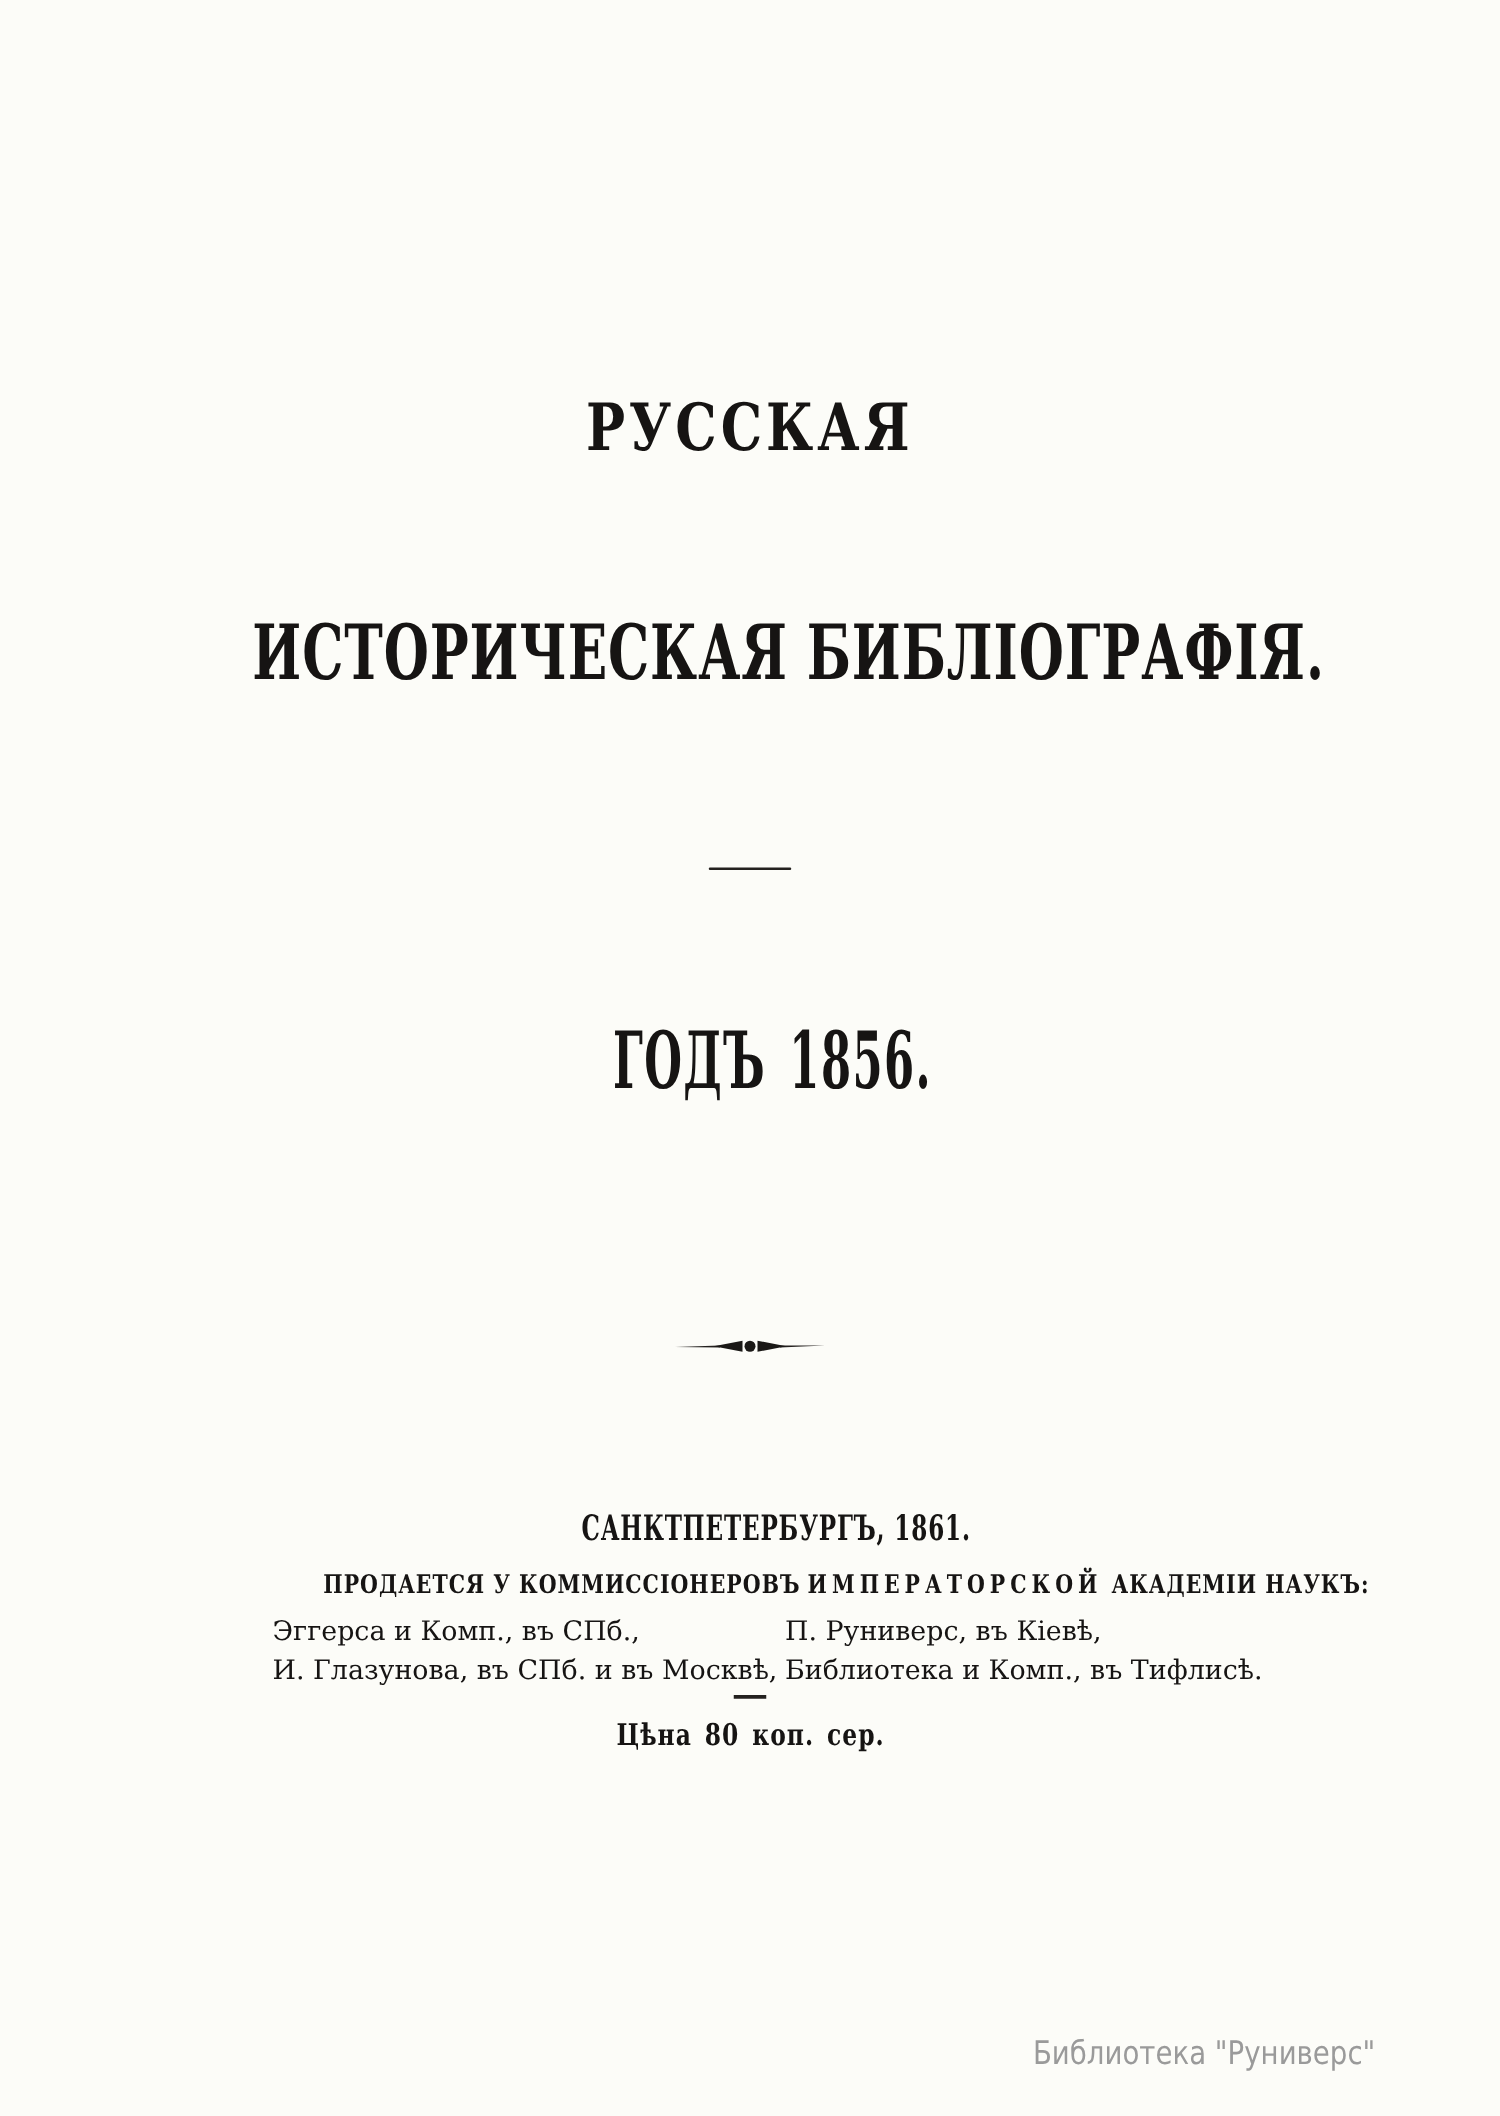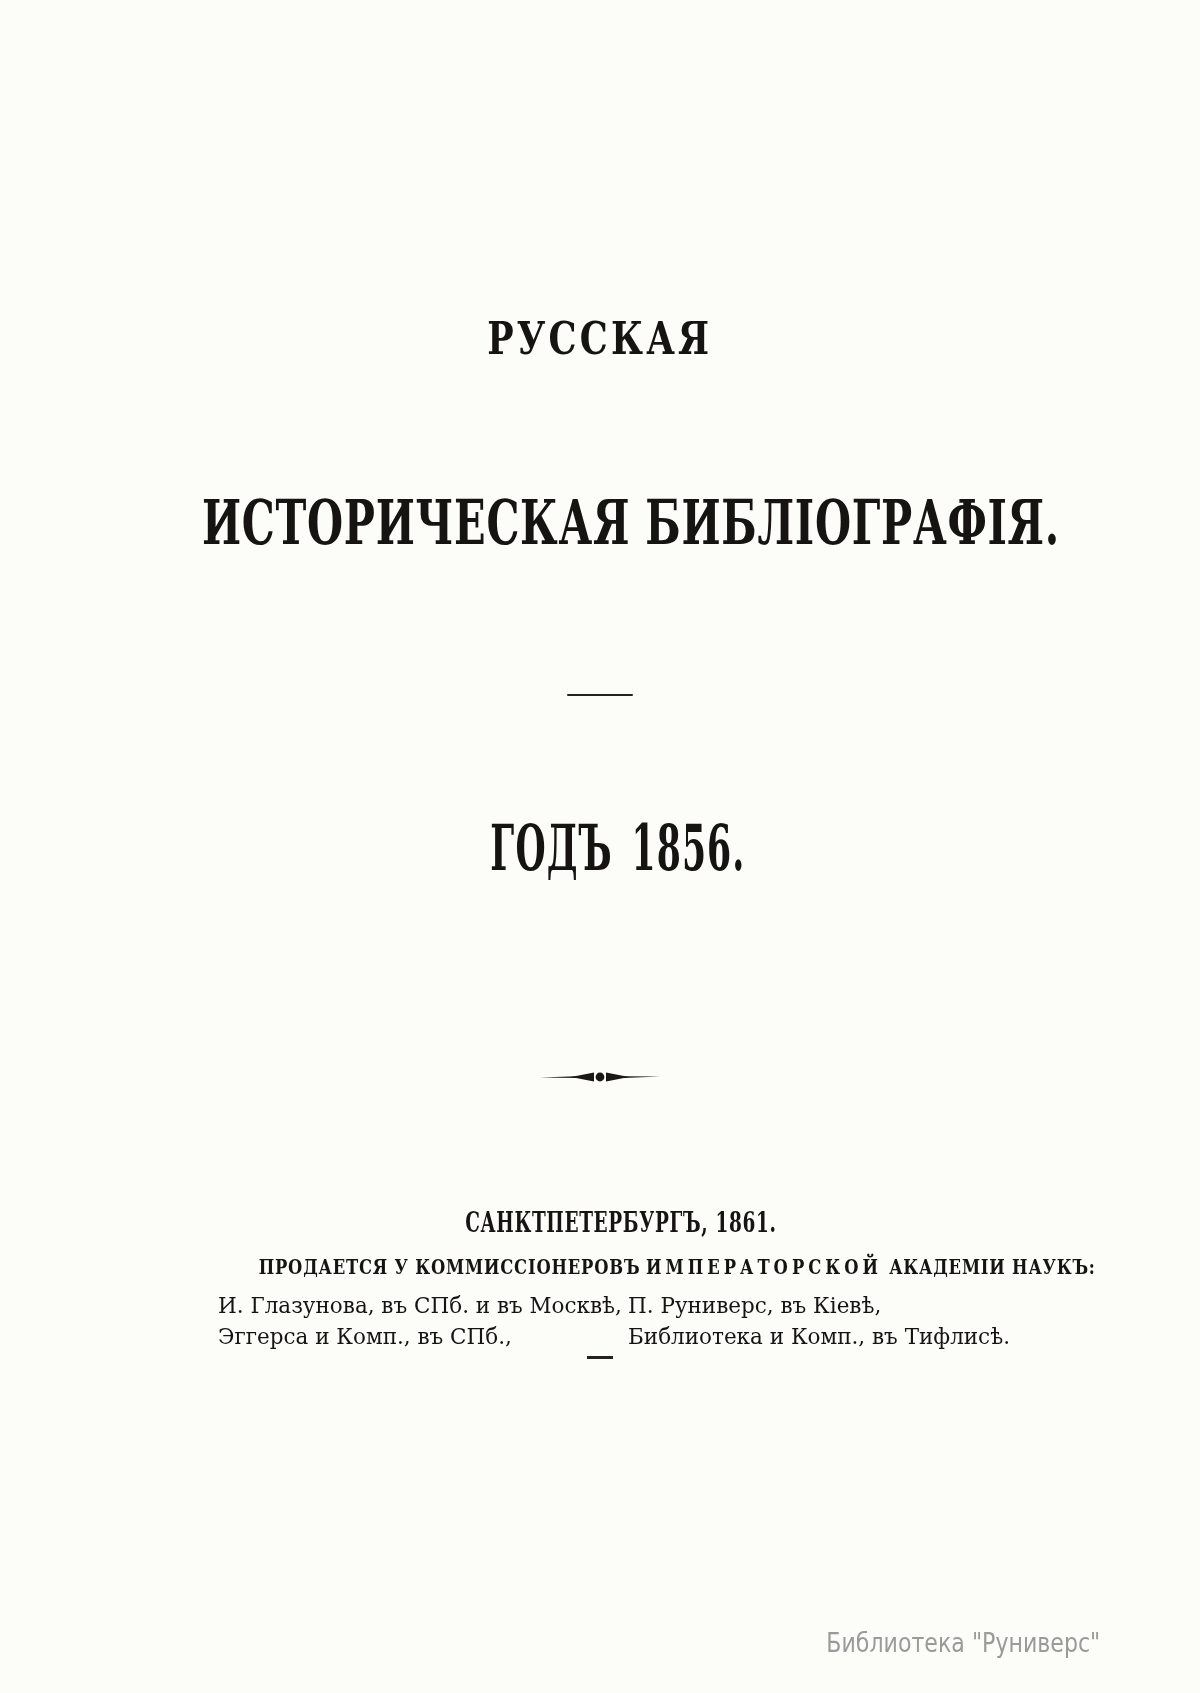--- a/index.html
+++ b/index.html
@@ -23,21 +23,21 @@
     right: 0;
     text-align: center;
     line-height: 1;
     white-space: nowrap;
   }
   .squeeze {
     display: inline-block;
     transform-origin: center center;
   }
 
-  .title-line1 { top: 317px; font-size: 44px; font-weight: bold; }
+  .title-line1 { top: 317px; font-size: 52px; font-weight: bold; }
   .title-line1 .squeeze { transform: scaleX(0.80); letter-spacing: 4px; }
 
   .title-line2 { top: 492px; font-size: 61px; font-weight: bold; }
   .title-line2 .squeeze { transform: scaleX(0.68); letter-spacing: 1px; }
 
   .rule-main {
     position: absolute;
     top: 694px;
     left: 567px;
     width: 66px;
@@ -128,27 +128,30 @@
   <div class="centered-line city-line">
     <span class="squeeze">САНКТПЕТЕРБУРГЪ, 1861.</span>
   </div>
 
   <div class="centered-line sellers-header">
     <span class="squeeze"><span>ПРОДАЕТСЯ У КОММИССІОНЕРОВЪ</span><span class="spaced-word">ИМПЕРАТОРСКОЙ</span><span class="header-part3">АКАДЕМІИ НАУКЪ:</span></span>
   </div>
 
   <div class="sellers-columns">
     <div class="sellers-col-left">
+      <div>Эггерса и Комп., въ СПб.,</div>
       <div>И. Глазунова, въ СПб. и въ Москвѣ,</div>
-      <div>Эггерса и Комп., въ СПб.,</div>
     </div>
     <div class="sellers-col-right">
       <div>П. Руниверс, въ Кіевѣ,</div>
       <div>Библиотека и Комп., въ Тифлисѣ.</div>
     </div>
   </div>
 
   <div class="dash-divider"></div>
 
+  <div class="centered-line price-line">
+    <span class="squeeze">Цѣна 80 коп. сер.</span>
+  </div>
 
   <div class="watermark">Библиотека "Руниверс"</div>
 
 </div>
 
 </body></html>

